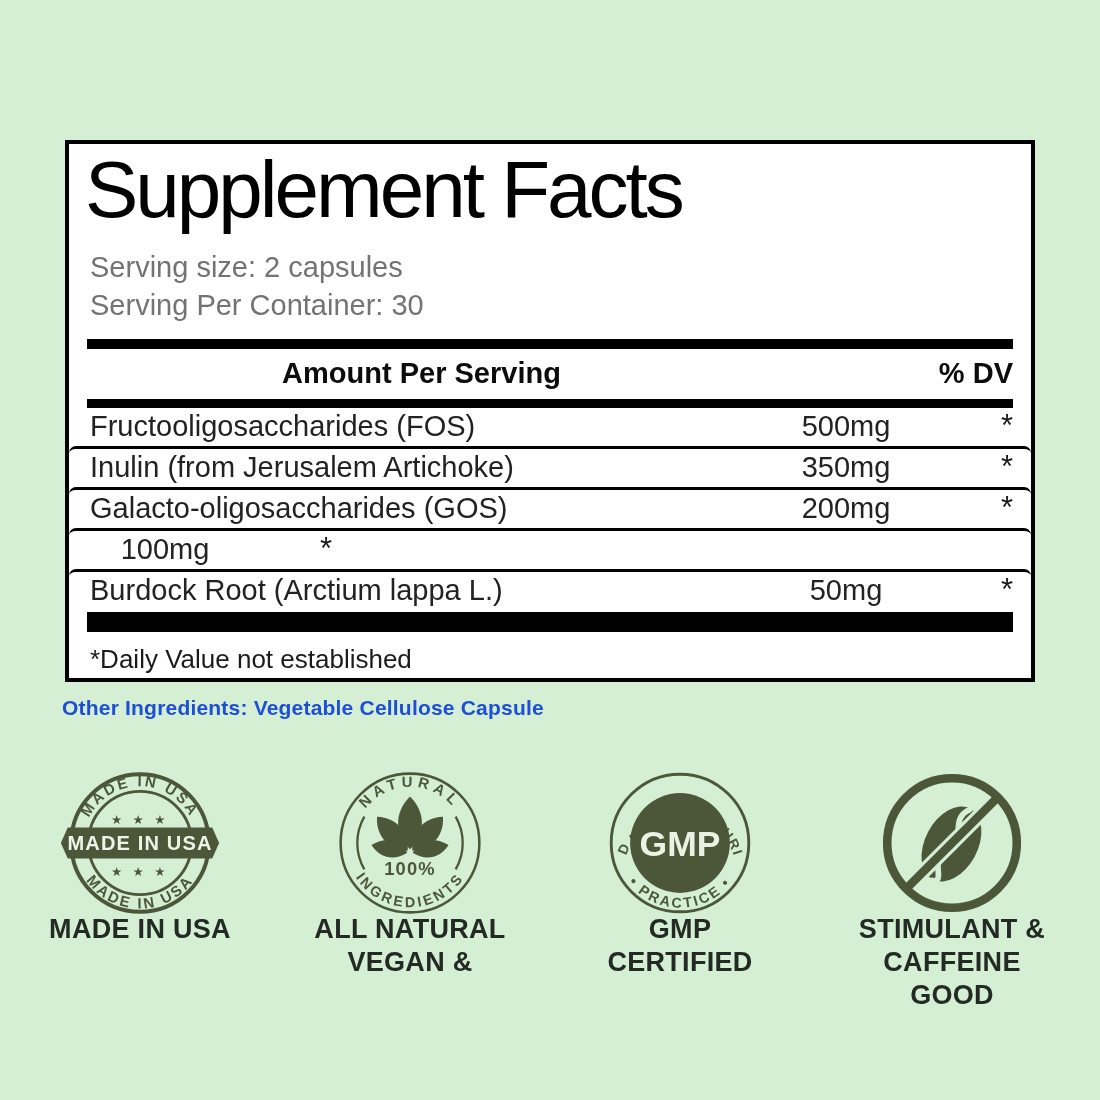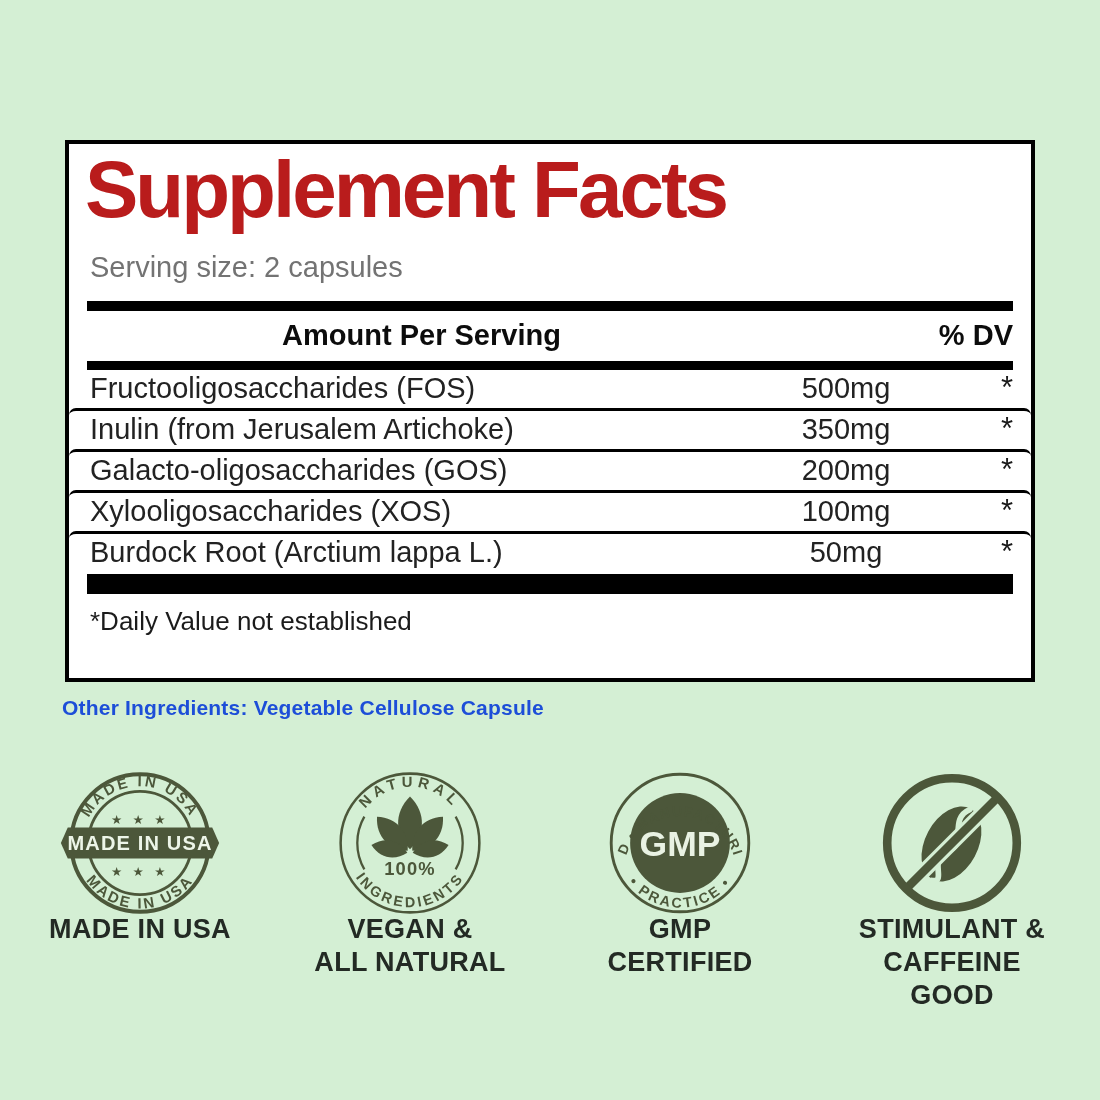--- a/index.html
+++ b/index.html
@@ -9,21 +9,21 @@
     font-family:"Liberation Sans", sans-serif;
     -webkit-font-smoothing:antialiased;
   }
   
   .facts-box{
     position:absolute;left:65px;top:140px;width:970px;height:542px;
     background:#ffffff;border:4px solid #000;box-sizing:border-box;
   }
   .facts-title{
     margin:2px 0 0 16px;
-    font-size:80px;line-height:88px;font-weight:bold;color:#b91c1c;
+    font-size:80px;line-height:88px;font-weight:normal;color:#000000;
     letter-spacing:-3px;white-space:nowrap;
   }
   .serving-block{margin:14px 0 0 21px;font-size:29px;line-height:38px;color:#737373;}
   .bar{background:#000;margin:0 18px;}
   .bar-thin1{height:10px;margin-top:15px;}
   .bar-thin2{height:9px;}
   .bar-thick{height:20px;margin-top:2px;}
   .hdr-row{display:flex;align-items:flex-start;padding:7px 18px 8px 21px;
     font-weight:bold;font-size:29px;color:#0c0c0c;line-height:35px;border-radius:25px;}
   .hdr-amount{flex:1;text-align:center;padding-right:110px;}
@@ -50,20 +50,21 @@
   svg text{font-family:"Liberation Sans",sans-serif;}
 </style>
 </head>
 <body>
 
 <div class="facts-box">
   <div class="facts-title">Supplement Facts</div>
 
   <div class="serving-block">
     <div>Serving size: 2 capsules</div>
+    <div>Serving Per Container: 30</div>
   </div>
 
   <div class="bar bar-thin1"></div>
 
   <div class="hdr-row">
     <div class="hdr-amount">Amount Per Serving</div>
     <div class="hdr-dv">% DV</div>
   </div>
 
   <div class="bar bar-thin2"></div>
@@ -78,21 +79,20 @@
       <div class="t-name">Inulin (from Jerusalem Artichoke)</div>
       <div class="t-amount">350mg</div>
       <div class="t-dv">*</div>
     </div>
     <div class="t-row">
       <div class="t-name">Galacto-oligosaccharides (GOS)</div>
       <div class="t-amount">200mg</div>
       <div class="t-dv">*</div>
     </div>
     <div class="t-row">
-      <div class="t-name">Xylooligosaccharides (XOS)</div>
       <div class="t-amount">100mg</div>
       <div class="t-dv">*</div>
     </div>
     <div class="t-row">
       <div class="t-name">Burdock Root (Arctium lappa L.)</div>
       <div class="t-amount">50mg</div>
       <div class="t-dv">*</div>
     </div>
   </div>
 
@@ -147,22 +147,22 @@
     <g fill="#4c573a">
       <use href="#leaf" transform="translate(75,84) scale(1.15)"></use>
       <use href="#leaf" transform="translate(75,84) rotate(-42)"></use>
       <use href="#leaf" transform="translate(75,84) rotate(42)"></use>
       <use href="#leaf" transform="translate(75,84) rotate(-78) scale(0.8)"></use>
       <use href="#leaf" transform="translate(75,84) rotate(78) scale(0.8)"></use>
     </g>
     <text x="75" y="103" font-size="16" font-weight="600" letter-spacing="1" fill="#4c573a" text-anchor="middle">100%</text>
   </svg>
   <div class="badge-caption">
+    <span>ALL NATURAL</span>
     <span>VEGAN &amp;</span>
-    <span>ALL NATURAL</span>
   </div>
 </div>
 
 <div class="badge b3">
   <svg viewBox="0 0 150 150">
     <defs>
       <path id="g-top" d="M 27.7,87.7 A 49,49 0 0 1 122.3,87.7" fill="none"></path>
       <path id="g-bot" d="M 26.1,103.25 A 56.5,56.5 0 0 0 123.9,103.25" fill="none"></path>
     </defs>
     <circle cx="75" cy="75" r="60" fill="none" stroke="#4c573a" stroke-width="2.5"></circle>

